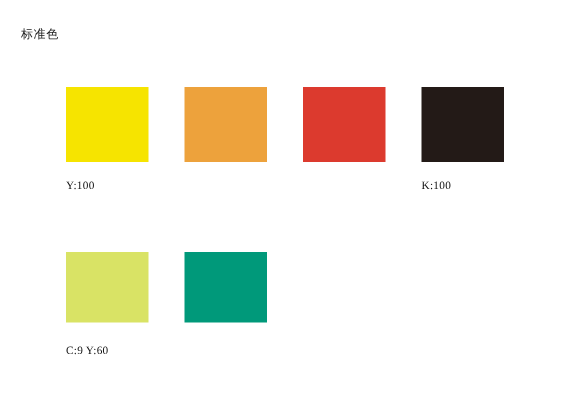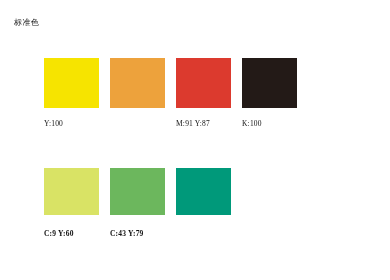--- a/index.html
+++ b/index.html
@@ -28,21 +28,21 @@
     line-height: 10px;
     color: #1a1a1a;
     font-family: "Liberation Sans", "DejaVu Sans", sans-serif;
     letter-spacing: 0.4px;
     white-space: nowrap;
   }
   .swatch-row {
     position: absolute;
     left: 44px;
     display: flex;
-    gap: 11px;
+    gap: 24px;
   }
   .row-1 { top: 58px; }
   .row-2 { top: 168px; }
   .swatch-cell {
     width: 55px;
     display: block;
   }
   .swatch-chip {
     width: 55px;
     height: 50px;
@@ -56,21 +56,20 @@
     margin-top: 11px;
     font-size: 7.5px;
     line-height: 9px;
     color: #111111;
     white-space: nowrap;
     letter-spacing: 0.2px;
     font-family: "Liberation Serif", "DejaVu Serif", serif;
   }
   .row-2 .swatch-label {
     margin-top: 14px;
-    font-weight: bold;
   }
 </style>
 </head>
 <body>
 
 <div id="page" style="background: rgb(255, 255, 255);">
 
   <div class="page-title">标准色</div>
 
   <div class="swatch-row row-1">
@@ -80,43 +79,38 @@
       <span class="swatch-label">Y:100</span>
     </div>
 
     <div class="swatch-cell">
       <span class="swatch-chip" style="background-color: rgb(237, 162, 60);"></span>
     </div>
 
 
     <div class="swatch-cell">
       <span class="swatch-chip" style="background-color: rgb(220, 58, 46);"></span>
-      <span class="swatch-label">M:91 Y:87</span>
     </div>
 
     <div class="swatch-cell">
       <span class="swatch-chip" style="background-color: rgb(35, 26, 23);"></span>
       <span class="swatch-label">K:100</span>
     </div>
 
   </div>
 
   <div class="swatch-row row-2">
 
     <div class="swatch-cell">
       <span class="swatch-chip" style="background-color: rgb(217, 227, 101);"></span>
       <span class="swatch-label">C:9  Y:60</span>
     </div>
 
 
 
-    <div class="swatch-cell">
-      <span class="swatch-chip" style="background-color: rgb(108, 183, 93);"></span>
-      <span class="swatch-label">C:43  Y:79</span>
-    </div>
 
     <div class="swatch-cell">
       <span class="swatch-chip" style="background-color: rgb(0, 153, 122);"></span>
     </div>
 
   </div>
 
 </div>
 
 </body></html>

